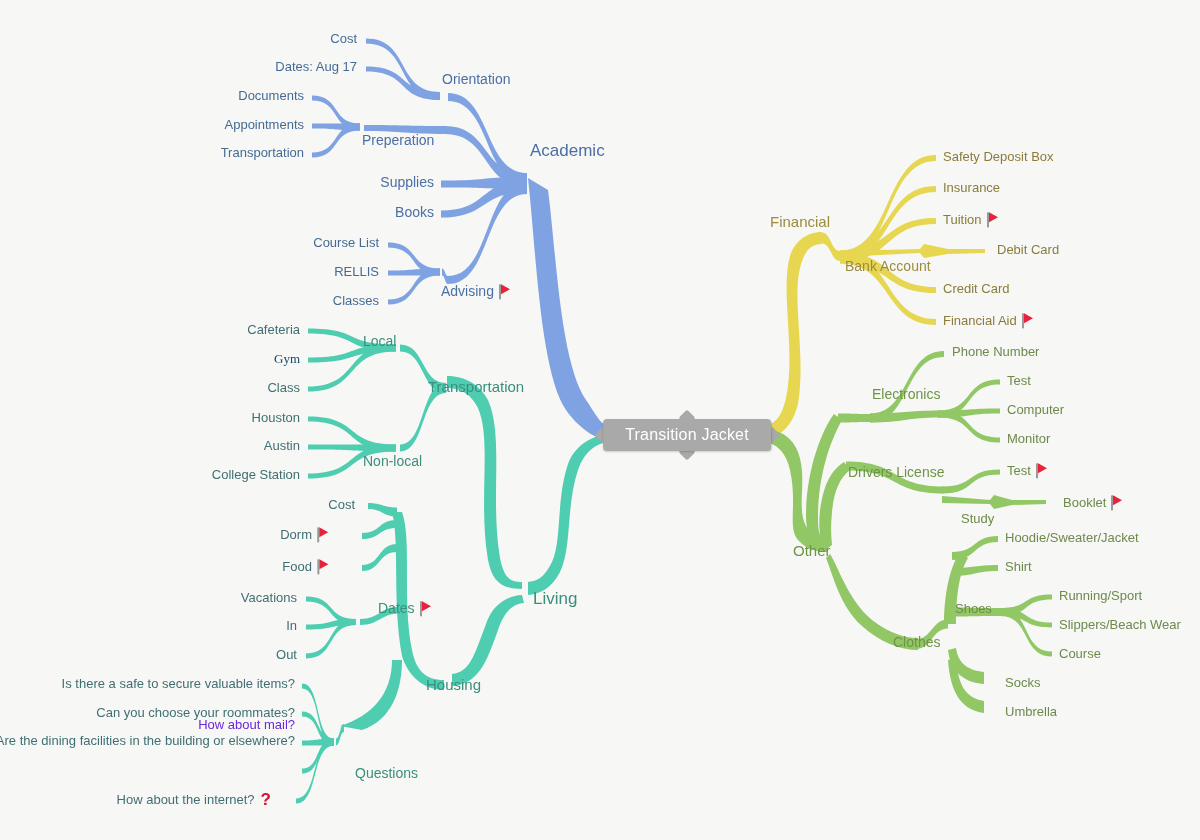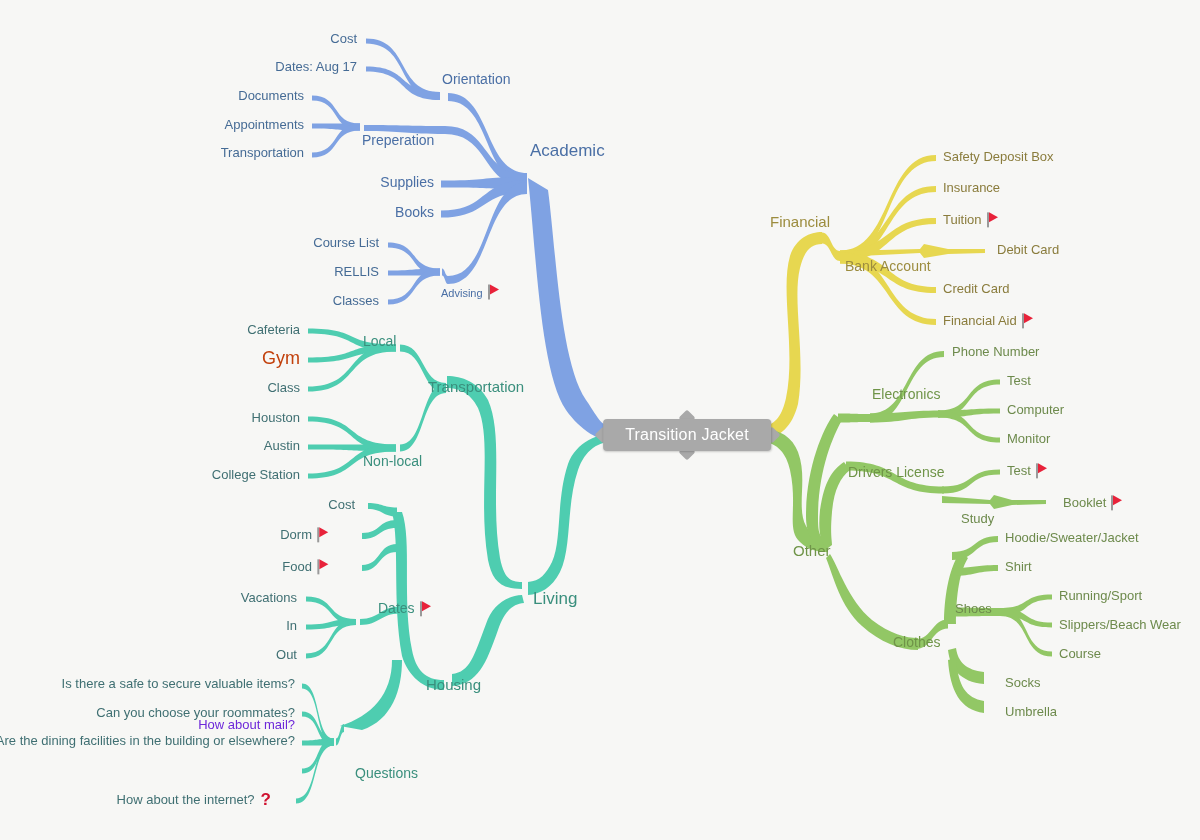--- a/index.html
+++ b/index.html
@@ -128,23 +128,23 @@
     <div class="lbl r" style="left: 304px; top: 96px; font-size: 13px; color: rgb(69, 107, 149);"><span>Documents</span></div>
     <div class="lbl r" style="left: 304px; top: 125px; font-size: 13px; color: rgb(69, 107, 149);"><span>Appointments</span></div>
     <div class="lbl r" style="left: 304px; top: 153px; font-size: 13px; color: rgb(69, 107, 149);"><span>Transportation</span></div>
     <div class="lbl" style="left: 362px; top: 141px; font-size: 14px; color: rgb(74, 111, 165);"><span>Preperation</span></div>
     <div class="lbl" style="left: 530px; top: 151px; font-size: 17px; color: rgb(74, 111, 165);"><span>Academic</span></div>
     <div class="lbl r" style="left: 434px; top: 183px; font-size: 14px; color: rgb(74, 111, 165);"><span>Supplies</span></div>
     <div class="lbl r" style="left: 434px; top: 213px; font-size: 14px; color: rgb(74, 111, 165);"><span>Books</span></div>
     <div class="lbl r" style="left: 379px; top: 243px; font-size: 13px; color: rgb(69, 107, 149);"><span>Course List</span></div>
     <div class="lbl r" style="left: 379px; top: 272px; font-size: 13px; color: rgb(69, 107, 149);"><span>RELLIS</span></div>
     <div class="lbl r" style="left: 379px; top: 301px; font-size: 13px; color: rgb(69, 107, 149);"><span>Classes</span></div>
-    <div class="lbl" style="left: 441px; top: 292px; font-size: 11px; color: rgb(74, 111, 165);"><span>Advising</span><span class="flag"><i></i><b></b></span></div>
+    <div class="lbl" style="left: 441px; top: 292px; font-size: 14px; color: rgb(74, 111, 165);"><span>Advising</span><span class="flag"><i></i><b></b></span></div>
     <div class="lbl r" style="left: 300px; top: 330px; font-size: 13px; color: rgb(63, 111, 114);"><span>Cafeteria</span></div>
-    <div class="lbl r" style="left: 300px; top: 359px; font-size: 18px; color: #c2410c;"><span>Gym</span></div>
+    <div class="lbl r" style="left: 300px; top: 359px; font-size: 13px; color: #0c4a6e; font-family: Liberation Serif, serif;"><span>Gym</span></div>
     <div class="lbl r" style="left: 300px; top: 388px; font-size: 13px; color: rgb(63, 111, 114);"><span>Class</span></div>
     <div class="lbl" style="left: 363px; top: 342px; font-size: 14px; color: rgb(58, 143, 125);"><span>Local</span></div>
     <div class="lbl r" style="left: 300px; top: 418px; font-size: 13px; color: rgb(63, 111, 114); padding-left: 8px;"><span>Houston</span></div>
     <div class="lbl r" style="left: 300px; top: 446px; font-size: 13px; color: rgb(63, 111, 114);"><span>Austin</span></div>
     <div class="lbl r" style="left: 300px; top: 475px; font-size: 13px; color: rgb(63, 111, 114);"><span>College Station</span></div>
     <div class="lbl" style="left: 363px; top: 462px; font-size: 14px; color: rgb(58, 143, 125);"><span>Non-local</span></div>
     <div class="lbl" style="left: 428px; top: 387px; font-size: 15px; color: rgb(58, 143, 125);"><span>Transportation</span></div>
     <div class="lbl" style="left: 533px; top: 599px; font-size: 17px; color: rgb(58, 143, 125);"><span>Living</span></div>
     <div class="lbl r" style="left: 355px; top: 505px; font-size: 13px; color: rgb(63, 111, 114);"><span>Cost</span></div>
     <div class="lbl r" style="left: 330px; top: 535px; font-size: 13px; color: rgb(63, 111, 114); text-align: center;"><span>Dorm</span><span class="flag"><i></i><b></b></span></div>

